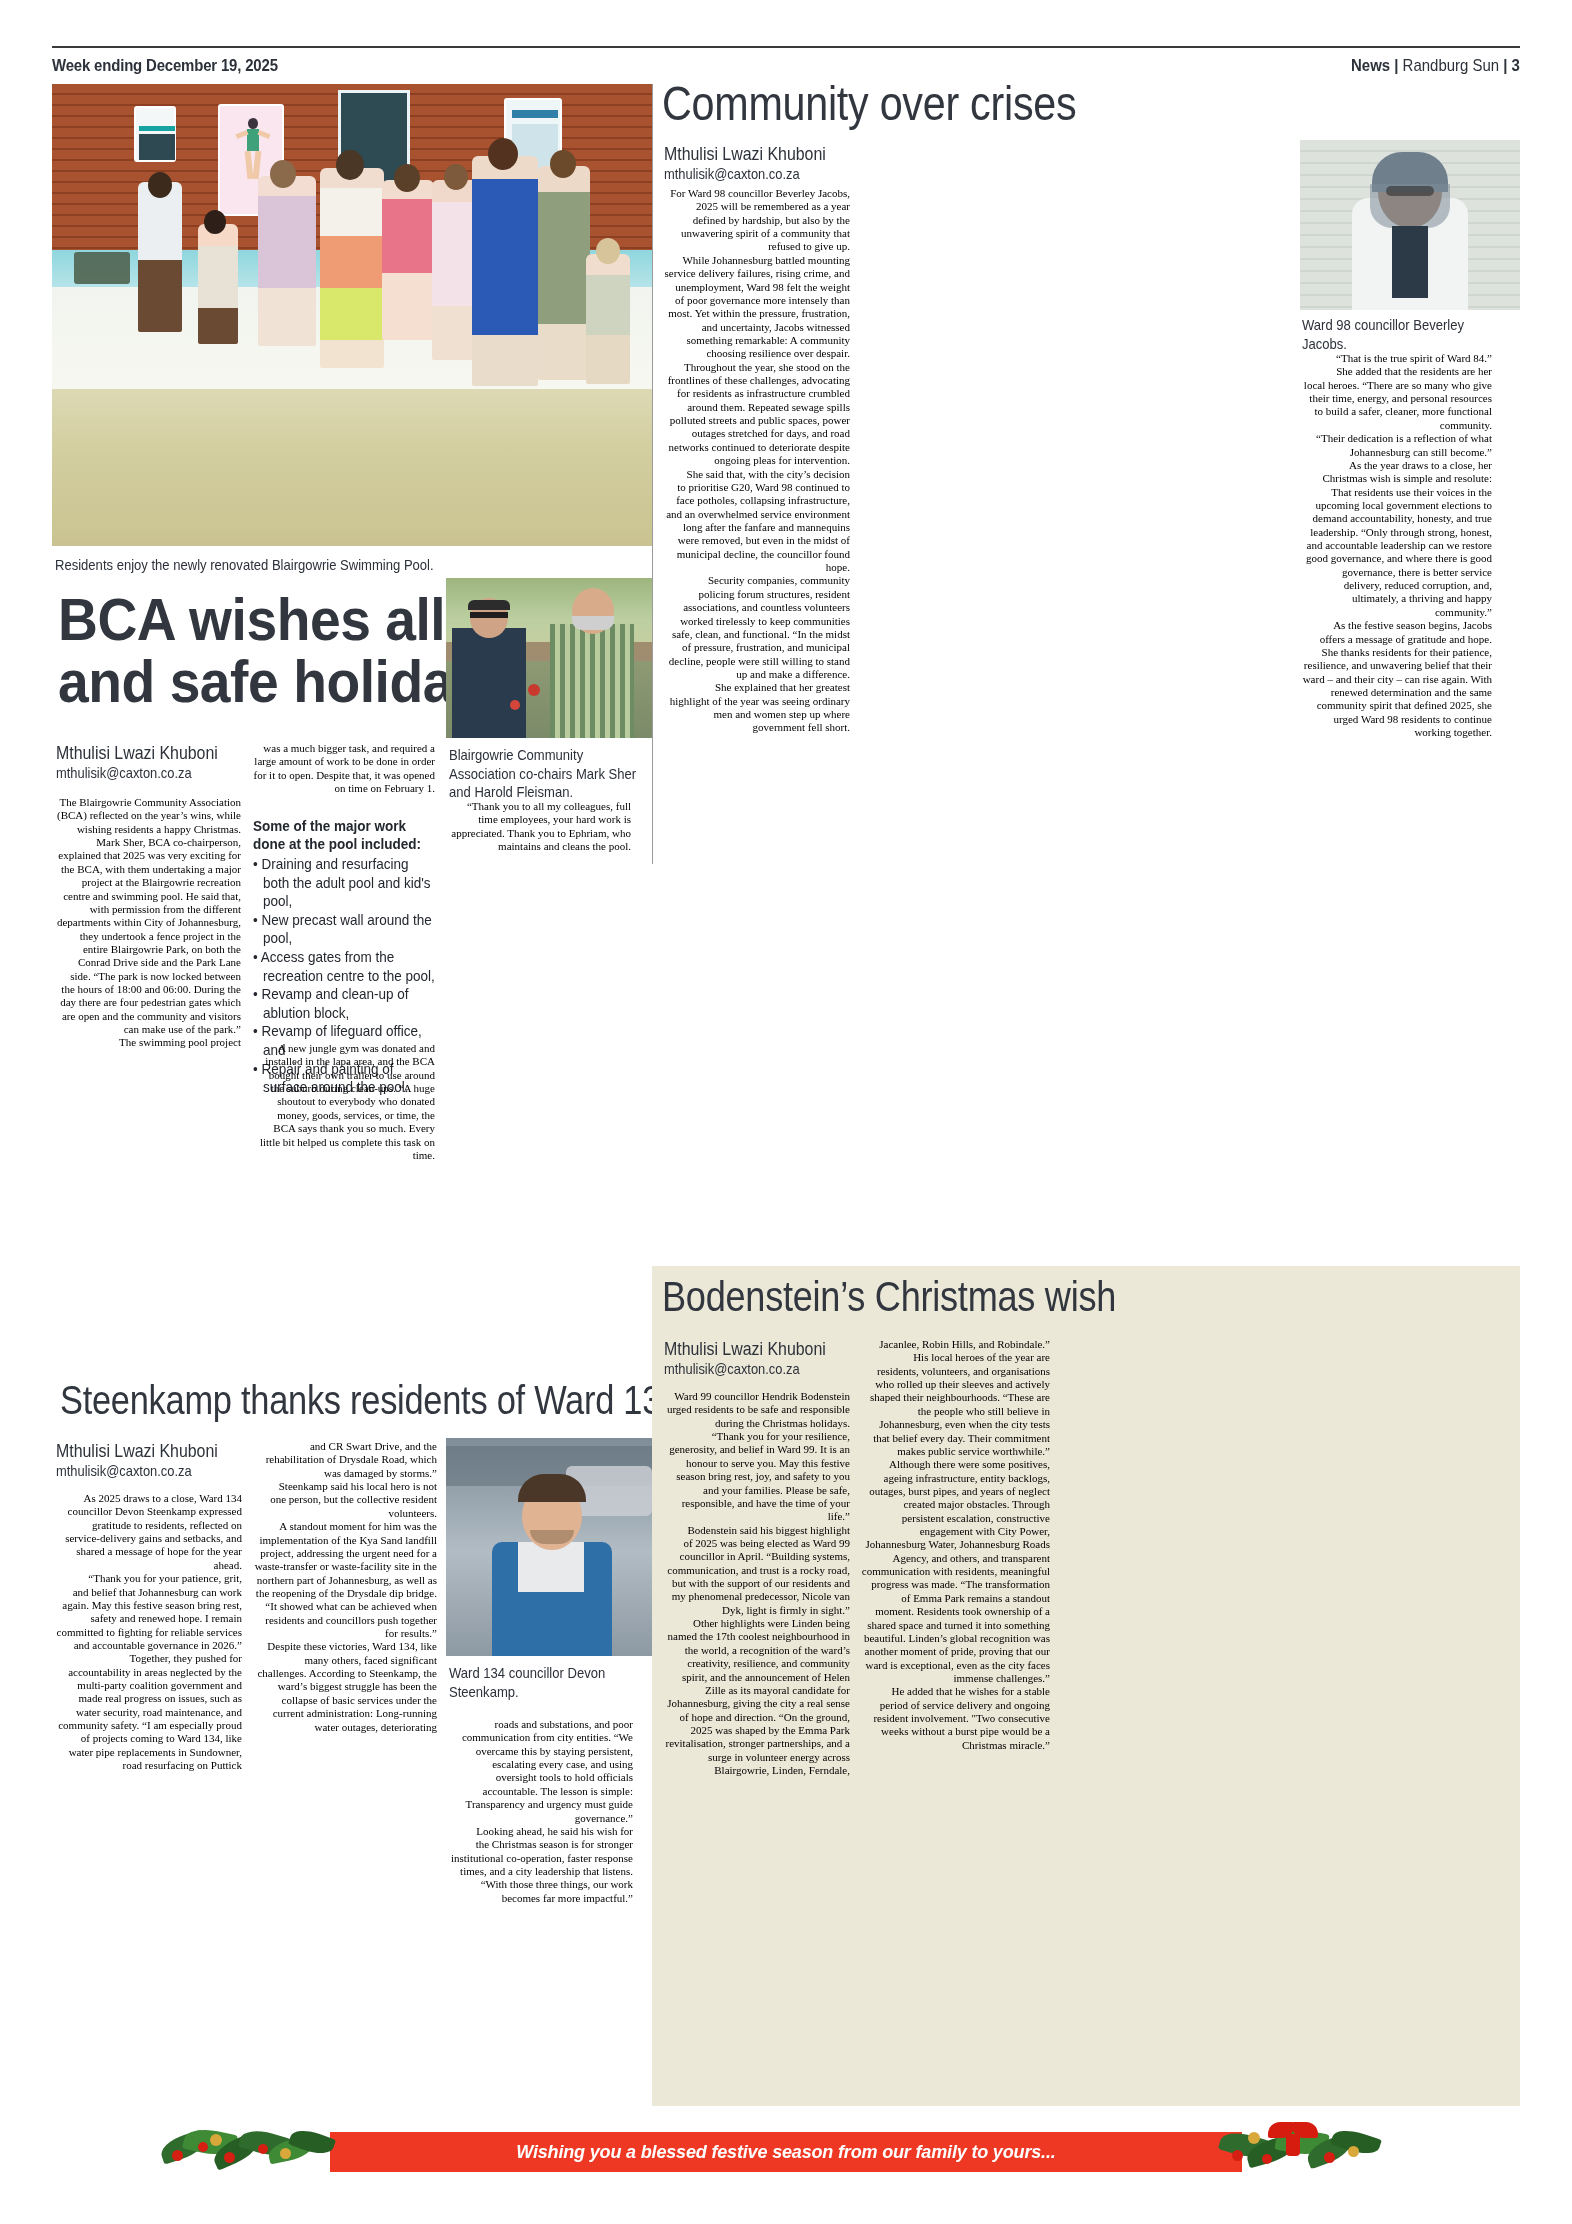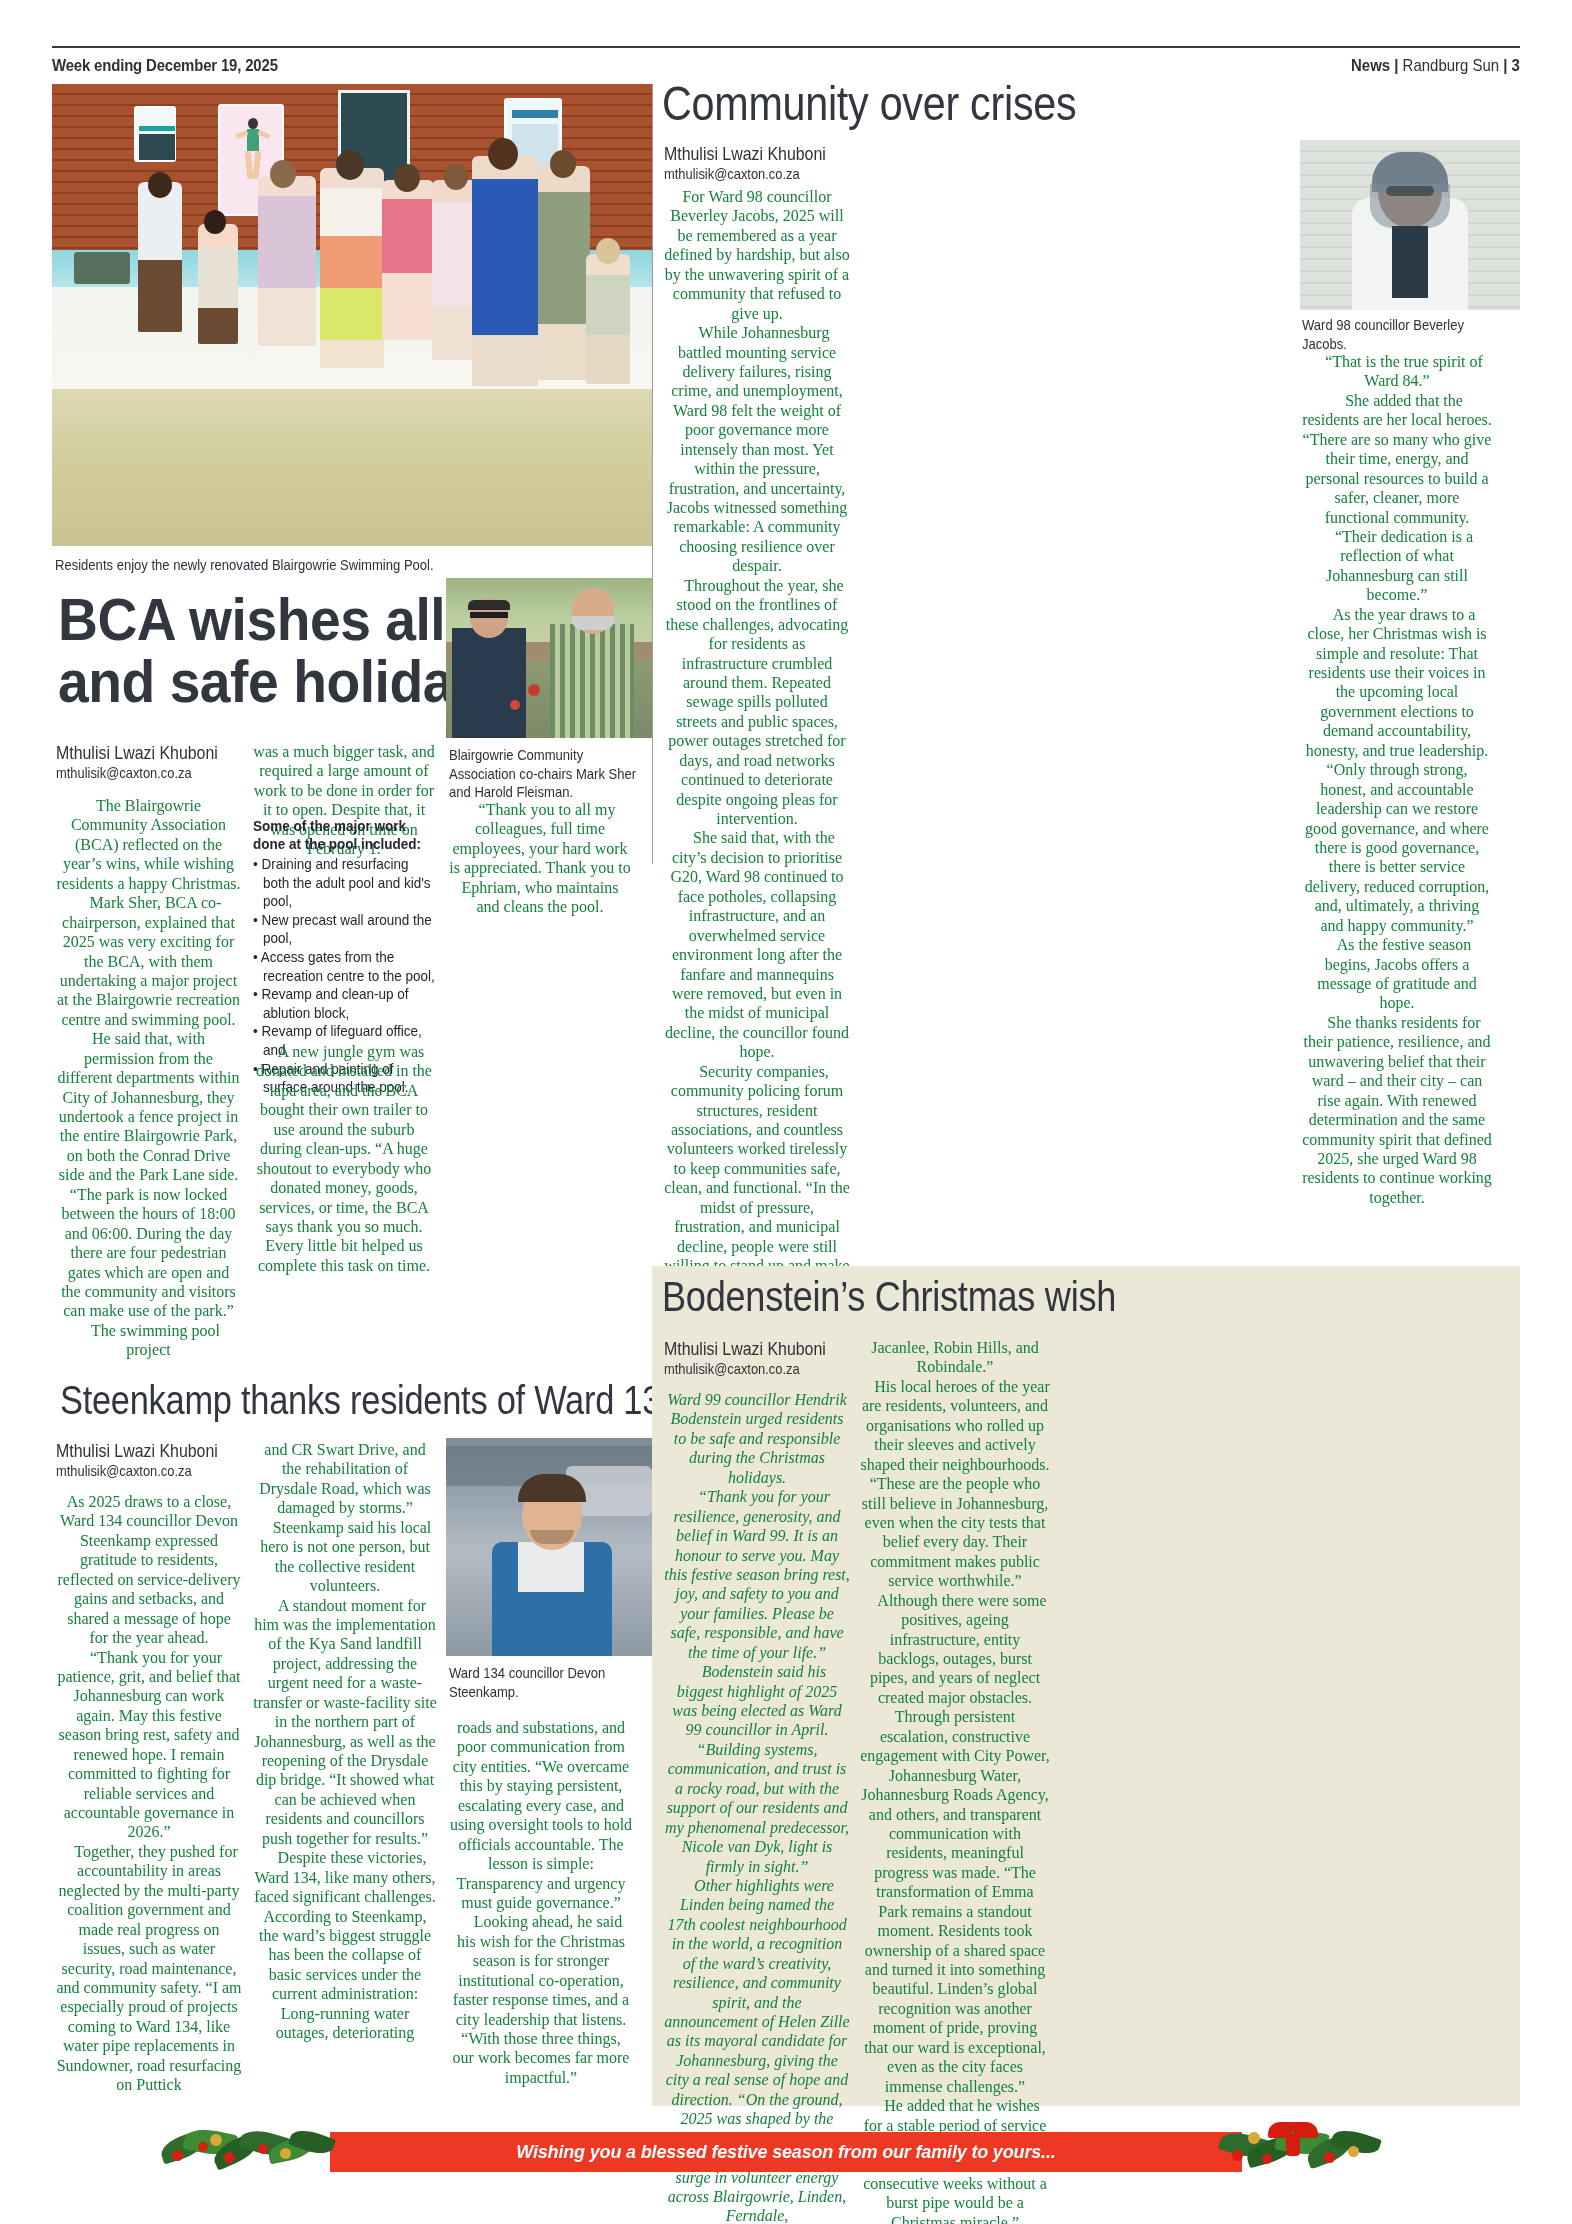--- a/index.html
+++ b/index.html
@@ -60,22 +60,22 @@
     font-size: 15px; color:#2c313a; line-height:1.2;
     transform: scaleX(0.86); transform-origin:left top;
   }
   .caption {
     font-family: "Liberation Sans Narrow", "Liberation Sans", sans-serif;
     font-size: 14.5px; color:#2c313a; line-height:1.28;
     transform: scaleX(0.9); transform-origin:left top;
   }
   .body {
     font-family: "Liberation Serif", serif;
-    font-size: 16px; line-height: 1.215; color:#15803d;
-    text-align: center;
+    font-size: 11px; line-height: 1.215; color:#000000;
+    text-align: right;
   }
   .body p { text-indent: 14px; }
   .body p.noind { text-indent: 0; }
   .sub-bold {
     font-family: "Liberation Sans Narrow", "Liberation Sans", sans-serif;
     font-weight: bold; font-size: 15px; line-height:1.22; color:#23272e;
     transform: scaleX(0.9); transform-origin:left top;
   }
   .bullets {
     font-family: "Liberation Sans Narrow", "Liberation Sans", sans-serif;
@@ -363,21 +363,21 @@
     <p>Looking ahead, he said his wish for the Christmas season is for stronger institutional co-operation, faster response times, and a city leadership that listens. “With those three things, our work becomes far more impactful.”</p>
   </div>
 
   <div id="bodenstein-box"></div>
 
   <div class="hl-light" style="position:absolute; left:662px; top:1276px; width:900px; font-size:42px;">Bodenstein’s Christmas wish</div>
 
   <div class="byline-name" style="position:absolute; left:664px; top:1338px; width:250px;">Mthulisi Lwazi Khuboni</div>
   <div class="byline-mail" style="position:absolute; left:664px; top:1360px; width:250px;">mthulisik@caxton.co.za</div>
 
-  <div class="body" style="position:absolute; left:664px; top:1390px; width:186px;font-style:italic;">
+  <div class="body" style="position:absolute; left:664px; top:1390px; width:186px;">
     <p class="noind">Ward 99 councillor Hendrik Bodenstein urged residents to be safe and responsible during the Christmas holidays.</p>
     <p>“Thank you for your resilience, generosity, and belief in Ward 99. It is an honour to serve you. May this festive season bring rest, joy, and safety to you and your families. Please be safe, responsible, and have the time of your life.”</p>
     <p>Bodenstein said his biggest highlight of 2025 was being elected as Ward 99 councillor in April. “Building systems, communication, and trust is a rocky road, but with the support of our residents and my phenomenal predecessor, Nicole van Dyk, light is firmly in sight.”</p>
     <p>Other highlights were Linden being named the 17th coolest neighbourhood in the world, a recognition of the ward’s creativity, resilience, and community spirit, and the announcement of Helen Zille as its mayoral candidate for Johannesburg, giving the city a real sense of hope and direction. “On the ground, 2025 was shaped by the Emma Park revitalisation, stronger partnerships, and a surge in volunteer energy across Blairgowrie, Linden, Ferndale,</p>
   </div>
 
   <div class="body" style="position:absolute; left:860px; top:1338px; width:190px;">
     <p class="noind">Jacanlee, Robin Hills, and Robindale.”</p>
     <p>His local heroes of the year are residents, volunteers, and organisations who rolled up their sleeves and actively shaped their neighbourhoods. “These are the people who still believe in Johannesburg, even when the city tests that belief every day. Their commitment makes public service worthwhile.”</p>
     <p>Although there were some positives, ageing infrastructure, entity backlogs, outages, burst pipes, and years of neglect created major obstacles. Through persistent escalation, constructive engagement with City Power, Johannesburg Water, Johannesburg Roads Agency, and others, and transparent communication with residents, meaningful progress was made. “The transformation of Emma Park remains a standout moment. Residents took ownership of a shared space and turned it into something beautiful. Linden’s global recognition was another moment of pride, proving that our ward is exceptional, even as the city faces immense challenges.”</p>

